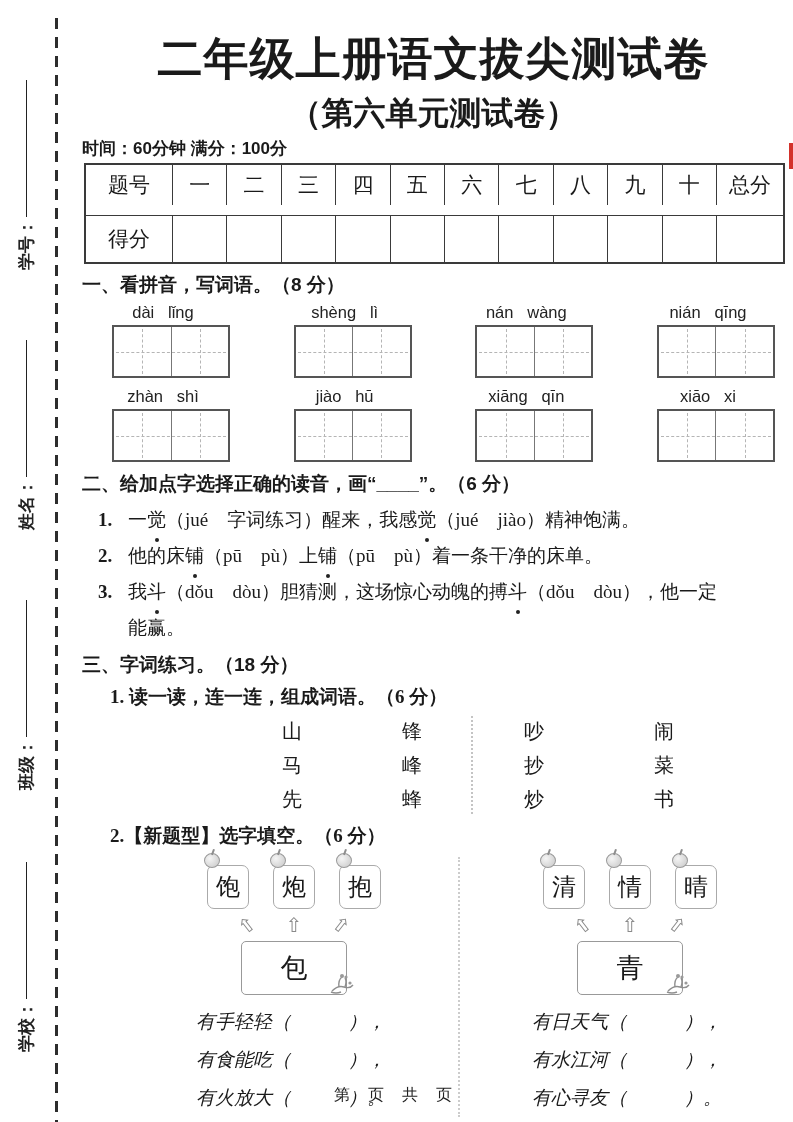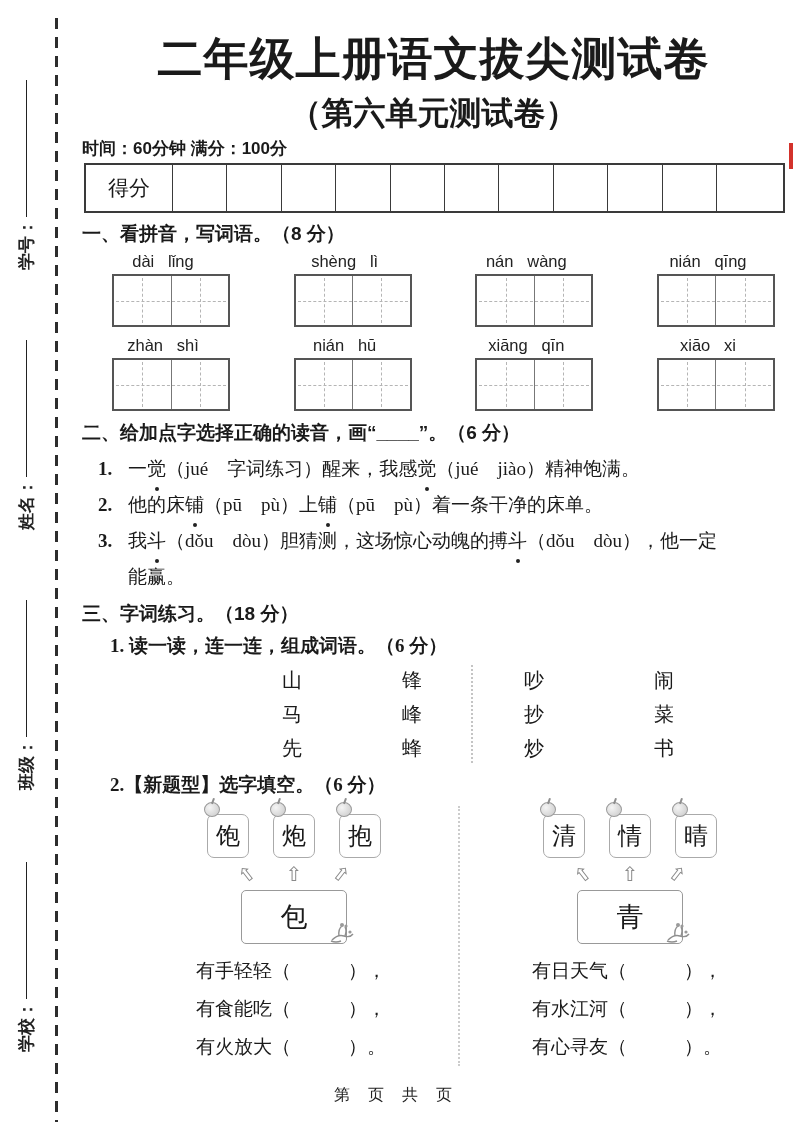--- a/index.html
+++ b/index.html
@@ -62,21 +62,21 @@
   .card{position:relative;width:40px;height:42px;border:1.5px solid #aaa;border-radius:7px;background:#fff;
     display:flex;align-items:center;justify-content:center;font-size:24px;font-family:"Liberation Serif",serif;}
   .pin{position:absolute;top:-13px;left:-4px;width:14px;height:13px;border-radius:50%;
     background:radial-gradient(circle at 35% 35%,#f5f5f5,#c7c7c7);border:1px solid #9a9a9a;}
   .pin::after{content:"";position:absolute;top:-5px;left:7px;width:1.5px;height:6px;background:#8e8e8e;transform:rotate(20deg);}
   .arrows{display:flex;justify-content:center;gap:30px;height:24px;margin-top:5px;color:#8a8a8a;font-size:20px;line-height:22px;}
   .arrow-l{transform:rotate(-38deg);} .arrow-r{transform:rotate(38deg);}
   .base-box{position:relative;width:104px;height:52px;margin:3px auto 8px;border:1.5px solid #999;border-radius:5px;
     display:flex;align-items:center;justify-content:center;font-size:27px;font-family:"Liberation Serif",serif;background:#fff;}
   .sprout{position:absolute;right:-10px;bottom:-8px;}
-  .sentence{font-family:"Liberation Serif",serif;font-size:19px;line-height:38px;padding-left:52px;white-space:pre;}
+  .sentence{font-family:"Liberation Serif",serif;font-size:19px;line-height:38px;padding-left:52px;white-space:pre;font-style:italic;}
   
   .footer{position:absolute;left:0;width:793px;bottom:16px;text-align:center;font-size:16px;
     letter-spacing:7px;color:#222;font-family:"Liberation Serif",serif;}
   .red-mark{position:absolute;right:0;top:143px;width:4px;height:26px;background:#d3322b;}
 </style>
 </head>
 <body>
 
 <div class="rail-line"></div>
 
@@ -97,20 +97,34 @@
   <span class="m-line"></span>
 </div>
 
 <div class="content">
 
   <div class="title">二年级上册语文拔尖测试卷</div>
   <div class="subtitle">（第六单元测试卷）</div>
   <div class="meta">时间：60分钟  满分：100分</div>
 
   <div class="score-table">
+    <div class="sc-row sc-head" id="score-head">
+        <div class="sc-cell">题号</div>
+        <div class="sc-cell">一</div>
+        <div class="sc-cell">二</div>
+        <div class="sc-cell">三</div>
+        <div class="sc-cell">四</div>
+        <div class="sc-cell">五</div>
+        <div class="sc-cell">六</div>
+        <div class="sc-cell">七</div>
+        <div class="sc-cell">八</div>
+        <div class="sc-cell">九</div>
+        <div class="sc-cell">十</div>
+        <div class="sc-cell total">总分</div>
+      </div>
     <div class="sc-row sc-body" id="score-body">
         <div class="sc-cell">得分</div>
         <div class="sc-cell"></div>
         <div class="sc-cell"></div>
         <div class="sc-cell"></div>
         <div class="sc-cell"></div>
         <div class="sc-cell"></div>
         <div class="sc-cell"></div>
         <div class="sc-cell"></div>
         <div class="sc-cell"></div>
@@ -154,21 +168,21 @@
       </div>
       <div class="pin-row">
         <div class="pin-unit">
           <div class="pin-label">zhàn   shì</div>
           <div class="pbox">
             <div class="pcell"></div>
             <div class="pcell"></div>
           </div>
         </div>
         <div class="pin-unit">
-          <div class="pin-label">nián   hū</div>
+          <div class="pin-label">jiào   hū</div>
           <div class="pbox">
             <div class="pcell"></div>
             <div class="pcell"></div>
           </div>
         </div>
         <div class="pin-unit">
           <div class="pin-label">xiāng   qīn</div>
           <div class="pbox">
             <div class="pcell"></div>
             <div class="pcell"></div>

